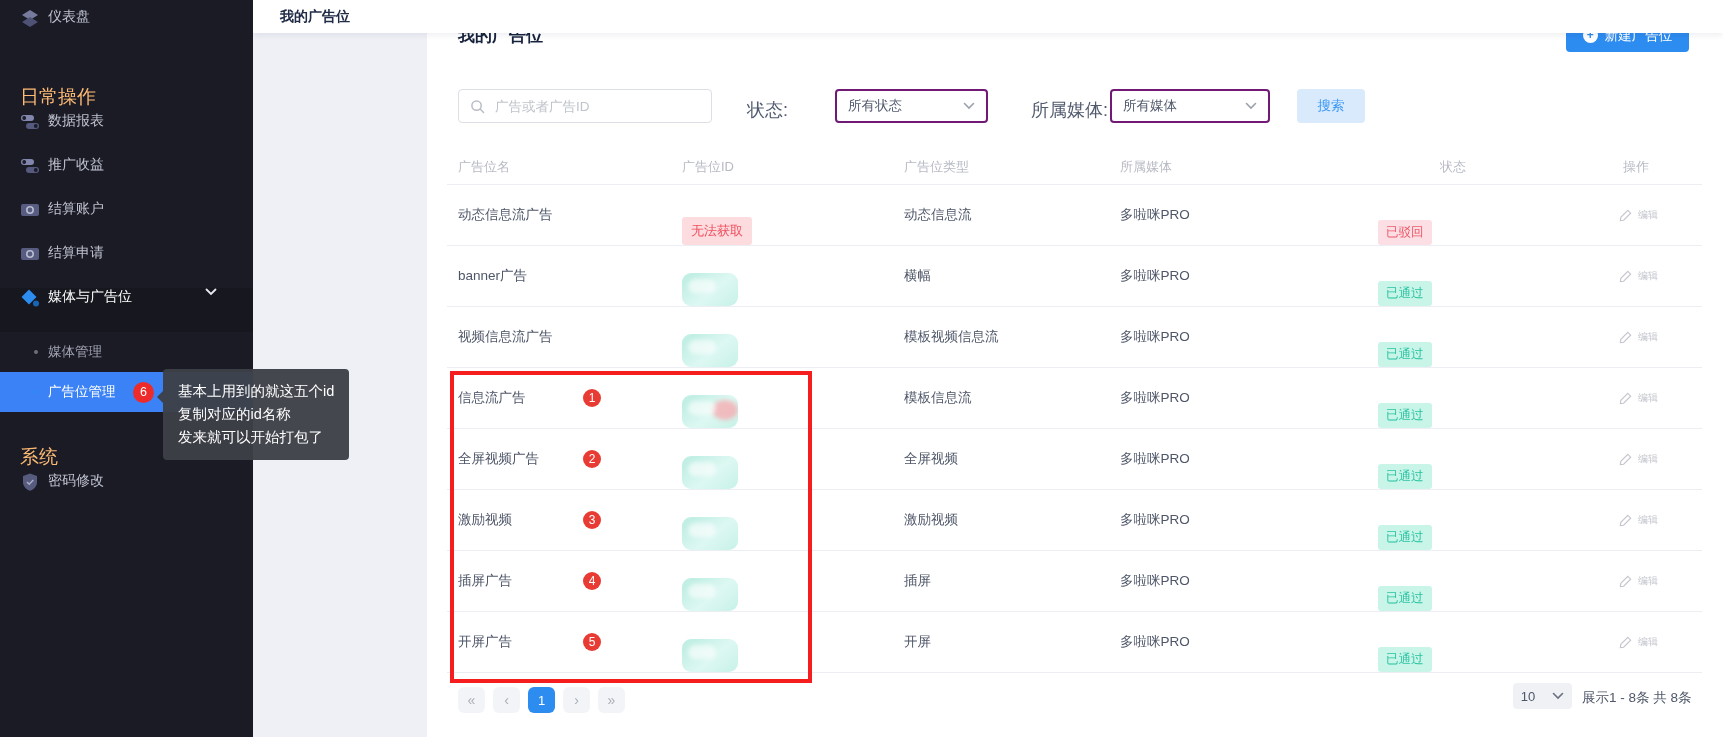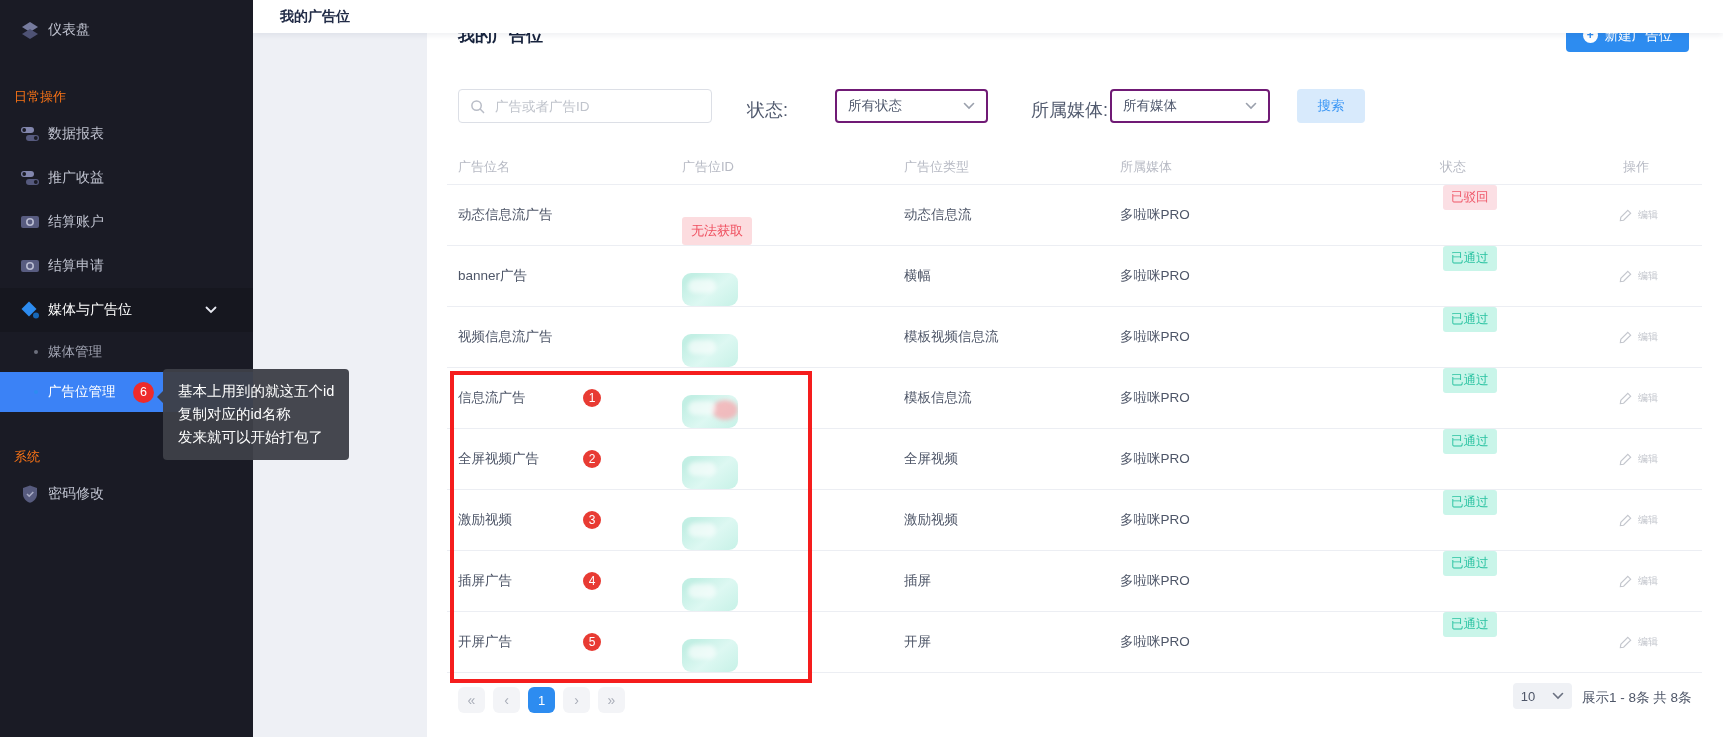--- a/index.html
+++ b/index.html
@@ -40,21 +40,21 @@
   
   .table{position:absolute;left:447px;top:148px;width:1255px;z-index:1;}
   .thead{position:relative;height:36px;}
   .th{position:absolute;top:10px;font-size:13px;color:#b7bac4;}
   .th.col0{left:11px;}.th.col1{left:235px;}.th.col2{left:457px;}.th.col3{left:673px;}.th.col4{left:993px;}.th.col5{left:1176px;}
   .rows{border-top:1px solid #eceef3;}
   .row{position:relative;height:60px;border-bottom:1px solid #eceef3;}
   .cell{position:absolute;top:0;height:60px;line-height:60px;font-size:13.5px;color:#4e5668;}
   .cell-name{left:11px;} .cell-type{left:457px;} .cell-media{left:673px;}
   .cell-id{left:235px;display:flex;align-items:flex-end;line-height:normal;}
-  .cell-status{left:996px;display:flex;align-items:flex-start;line-height:normal;}
+  .cell-status{left:931px;display:flex;align-items:flex-end;line-height:normal;}
   .cell-edit{left:1171px;display:flex;align-items:center;gap:5px;line-height:normal;color:#c3c6cd;font-size:10px;cursor:pointer;justify-content:flex-end;}
   .marker{position:absolute;left:136px;top:21px;width:18px;height:18px;border-radius:50%;background:#e83b33;color:#fff;
     font-size:12px;line-height:18px;text-align:center;z-index:16;}
   .blob{position:relative;width:56px;height:33px;border-radius:9px;
     background:linear-gradient(140deg,#c2efe4 15%,#ddf8f2 55%,#c9f2e8 95%);overflow:hidden;}
   .blob::after{content:"";position:absolute;left:6px;top:6px;width:28px;height:14px;border-radius:8px;
     background:rgba(255,255,255,.6);filter:blur(2px);}
   .blob.smudge::before{content:"";position:absolute;right:0px;top:5px;width:26px;height:20px;border-radius:50%;
     background:rgba(246,173,178,.8);filter:blur(2px);}
   .err-badge{display:inline-block;padding:5px 9px;background:#fcdcdf;color:#ef4e5e;font-size:13px;border-radius:3px;}
@@ -71,25 +71,25 @@
   .page-btn{width:27px;height:26px;border-radius:6px;background:#f3f4f7;color:#a9adb8;font-size:14px;display:flex;
     align-items:center;justify-content:center;border:none;cursor:pointer;font-family:inherit;}
   .page-btn.active{background:#2d8cf0;color:#fff;font-size:13px;}
   .page-size{position:absolute;left:1513px;top:683px;width:59px;height:26px;background:#eff1f5;border-radius:4px;
     display:flex;align-items:center;justify-content:center;gap:17px;font-size:13px;color:#4e5668;z-index:1;cursor:pointer;}
   .summary{position:absolute;left:1582px;top:689px;font-size:13.5px;color:#4e5668;z-index:1;}
 
   
   .sidebar{position:absolute;left:0;top:0;width:253px;height:737px;background:#1a1b25;z-index:30;
     padding-top:8px;box-sizing:border-box;}
-  .sidebar-item{height:44px;display:flex;align-items:center;padding-left:20px;color:#bfc2cf;font-size:14px;
+  .sidebar-item{height:44px;display:flex;align-items:flex-start;padding-left:20px;color:#bfc2cf;font-size:14px;
     cursor:pointer;position:relative;}
   .sidebar-item .icon{width:20px;height:20px;display:flex;align-items:center;justify-content:center;margin-right:8px;}
   .sidebar-item.active{background:#16171f;color:#ffffff;}
-  .sidebar-section{margin-top:30px;height:30px;line-height:30px;padding-left:14px;color:#f97316;font-size:13px;}
+  .sidebar-section{margin-top:30px;height:30px;line-height:30px;padding-left:20px;color:#fdba74;font-size:19px;}
   .sidebar-sub{height:40px;display:flex;align-items:center;padding-left:34px;color:#9fa2b0;font-size:13.5px;gap:10px;
     position:relative;cursor:pointer;}
   .bullet{width:4px;height:4px;border-radius:50%;background:#6c6f7d;}
   .sidebar-sub.active{background:#3b82f6;color:#fff;}
   .sidebar-sub.active .bullet{background:#2d8cf0;}
   .nbadge{position:absolute;left:133px;width:21px;height:21px;border-radius:50%;background:#ee2b2b;color:#fff;
     font-size:12.5px;line-height:21px;text-align:center;}
   .chevron{position:absolute;right:36px;display:flex;align-items:center;}
 
   

